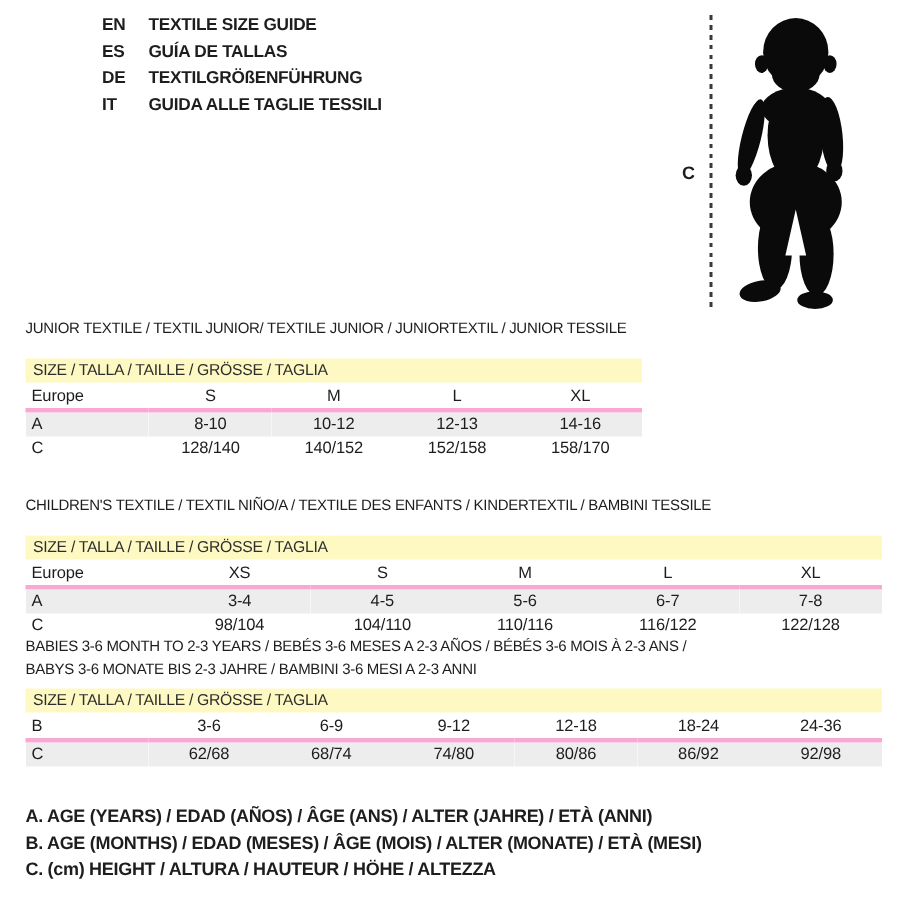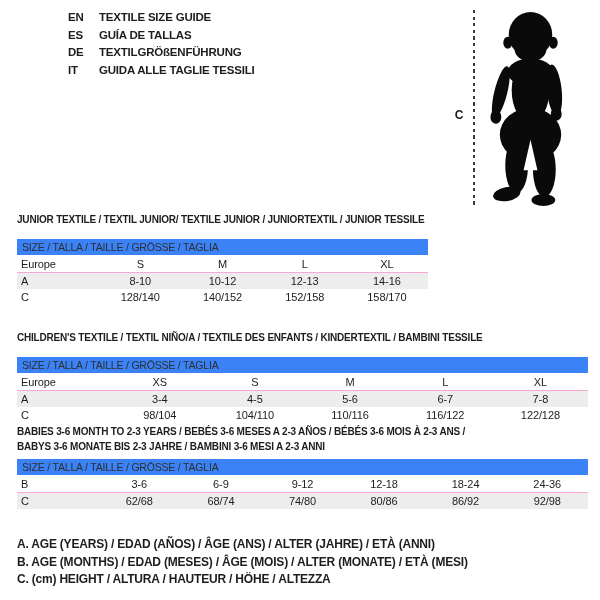--- a/index.html
+++ b/index.html
@@ -25,33 +25,33 @@
     background:repeating-linear-gradient(to bottom,#3a3a3a 0 3.2px,transparent 3.2px 6.6px);}
   .c-label{position:absolute;left:0px;top:100px;width:18px;text-align:center;
     font-weight:bold;font-size:12px;}
   .baby-svg{position:absolute;left:34px;top:0;width:94px;height:200px;}
 
   
   .tbl{position:absolute;left:17px;}
   .s1{top:212px;width:411px;}
   .s2{top:330px;width:571px;}
   .s3{top:424px;width:571px;}
-  .tbl-title{margin:0;font-size:10px;font-weight:bold;line-height:15px;
+  .tbl-title{margin:0;font-size:10px;font-weight:normal;line-height:15px;
     letter-spacing:-0.2px;white-space:nowrap;}
-  .size-band{margin-top:12px;height:16px;line-height:16px;background:#3b82f6;
+  .size-band{margin-top:12px;height:16px;line-height:16px;background:#fef9c3;
     padding-left:5px;font-size:10.5px;letter-spacing:-0.2px;color:#2e2e2e;}
   .s3 .size-band{margin-top:5px;}
   table{width:100%;border-collapse:collapse;table-layout:fixed;margin-top:1px;}
   td{height:16px;font-size:11px;text-align:center;padding:0;font-weight:normal;
      letter-spacing:-0.1px;overflow:hidden;white-space:nowrap;}
   td.lab{text-align:left;padding-left:4px;}
   .s1 col.c-label{width:55px;}
   .s2 col.c-label{width:45px;}
   .s3 col.c-label{width:55px;}
-  tr.head td{border-bottom:1px solid #f9a8d4;}
+  tr.head td{border-bottom:3px solid #f9a8d4;}
   tr.shaded td{background:#ededed;}
 
   
   .notes{position:absolute;left:17px;top:536px;}
   .note{font-size:12px;font-weight:bold;line-height:17.5px;letter-spacing:-0.2px;
     white-space:nowrap;}
 </style>
 </head>
 <body>
 

